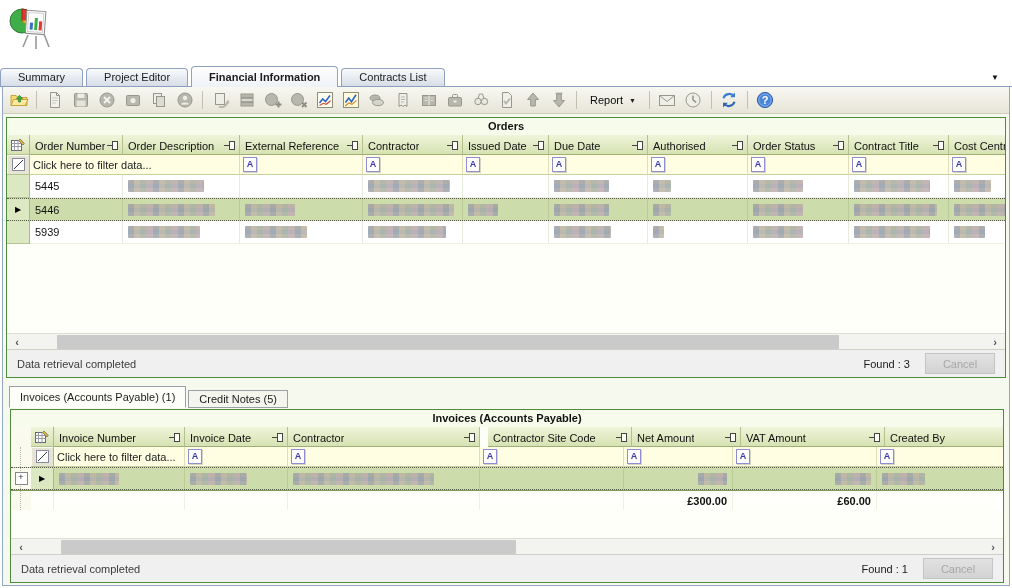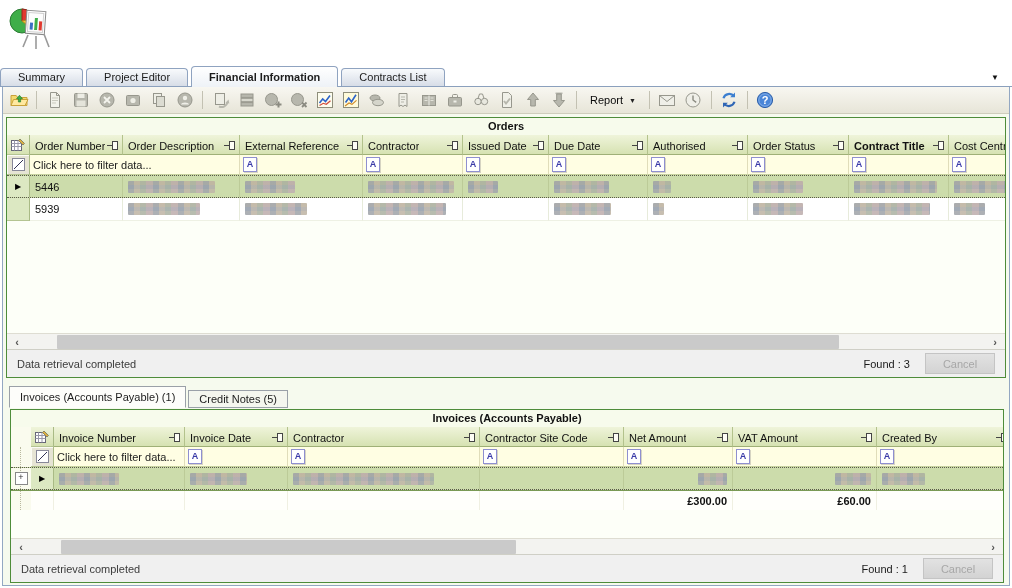--- a/index.html
+++ b/index.html
@@ -367,21 +367,21 @@
         </div>
         <div class="g-hcell" style="width: 101px;">
           <span class="hlab">Order Status</span>
           <span class="pin">
             <svg width="12" height="9" viewBox="0 0 12 9">
               <path d="M0 4.5h5" stroke="#444"></path>
               <rect x="5.5" y=".5" width="5" height="8" fill="#fdfdf5" stroke="#444"></rect>
             </svg>
           </span>
         </div>
-        <div class="g-hcell" style="width: 100px; font-weight: bold;">
+        <div class="g-hcell" style="width: 100px;">
           <span class="hlab">Contract Title</span>
           <span class="pin">
             <svg width="12" height="9" viewBox="0 0 12 9">
               <path d="M0 4.5h5" stroke="#444"></path>
               <rect x="5.5" y=".5" width="5" height="8" fill="#fdfdf5" stroke="#444"></rect>
             </svg>
           </span>
         </div>
         <div class="g-hcell" style="width: 85px;">
           <span class="hlab">Cost Centre</span>
@@ -411,20 +411,47 @@
           <span class="aicon">A</span>
         </div>
         <div class="g-fcell" style="width: 101px;">
           <span class="aicon">A</span>
         </div>
         <div class="g-fcell" style="width: 100px;">
           <span class="aicon">A</span>
         </div>
         <div class="g-fcell" style="width: 85px;">
           <span class="aicon">A</span>
+        </div>
+      </div>
+      <div class="g-row g-datarow">
+        <div class="g-selcell"></div>
+        <div class="g-dcell" style="width: 93px;">5445</div>
+        <div class="g-dcell" style="width: 117px;">
+          <div class="redact" style="width: 72%;"></div>
+        </div>
+        <div class="g-dcell" style="width: 123px;"></div>
+        <div class="g-dcell" style="width: 100px;">
+          <div class="redact" style="width: 92%;"></div>
+        </div>
+        <div class="g-dcell" style="width: 86px;"></div>
+        <div class="g-dcell" style="width: 99px;">
+          <div class="redact" style="width: 62%;"></div>
+        </div>
+        <div class="g-dcell" style="width: 100px;">
+          <div class="redact" style="width: 20%;"></div>
+        </div>
+        <div class="g-dcell" style="width: 101px;">
+          <div class="redact" style="width: 55%;"></div>
+        </div>
+        <div class="g-dcell" style="width: 100px;">
+          <div class="redact" style="width: 85%;"></div>
+        </div>
+        <div class="g-dcell" style="width: 85px;">
+          <div class="redact" style="width: 50%;"></div>
         </div>
       </div>
       <div class="g-row g-datarow sel">
         <div class="g-selcell">
           <span class="rowarrow">▶</span>
         </div>
         <div class="g-dcell" style="width: 93px;">5446</div>
         <div class="g-dcell" style="width: 117px;">
           <div class="redact" style="width: 82%;"></div>
         </div>
@@ -529,21 +556,21 @@
         </div>
         <div class="g-hcell" style="width: 192px;">
           <span class="hlab">Contractor</span>
           <span class="pin">
             <svg width="12" height="9" viewBox="0 0 12 9">
               <path d="M0 4.5h5" stroke="#444"></path>
               <rect x="5.5" y=".5" width="5" height="8" fill="#fdfdf5" stroke="#444"></rect>
             </svg>
           </span>
         </div>
-        <div class="g-hcell" style="width: 144px;">
+        <div class="g-hcell" style="width: 144px; margin-left: 8px;">
           <span class="hlab">Contractor Site Code</span>
           <span class="pin">
             <svg width="12" height="9" viewBox="0 0 12 9">
               <path d="M0 4.5h5" stroke="#444"></path>
               <rect x="5.5" y=".5" width="5" height="8" fill="#fdfdf5" stroke="#444"></rect>
             </svg>
           </span>
         </div>
         <div class="g-hcell" style="width: 109px;">
           <span class="hlab">Net Amount</span>

